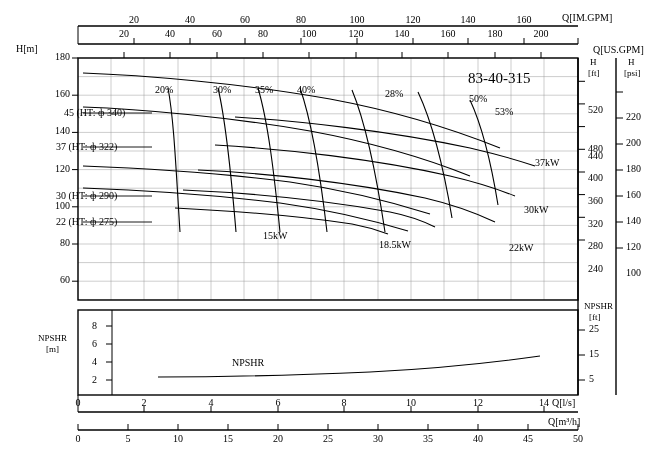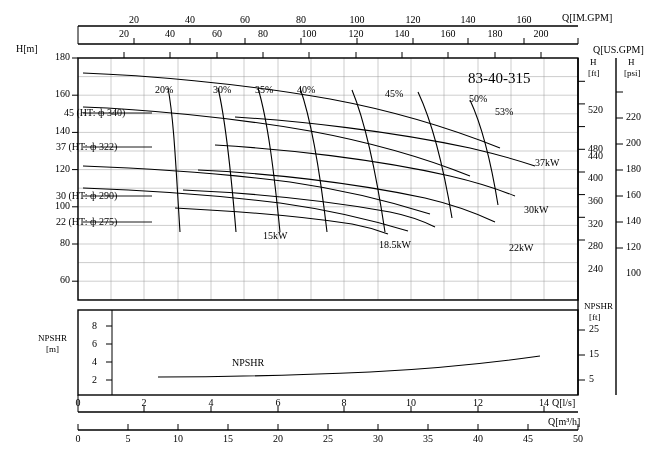--- a/index.html
+++ b/index.html
@@ -285,21 +285,21 @@
 
   <div class="lbl sm" style="left:56px;top:108px;margin-left:8px;">45 (HT: ф 340)</div>
   <div class="lbl sm" style="left:56px;top:142px;">37 (HT: ф 322)</div>
   <div class="lbl sm" style="left:56px;top:191px;">30 (HT: ф 290)</div>
   <div class="lbl sm" style="left:56px;top:217px;">22 (HT: ф 275)</div>
 
   <div class="lbl sm" style="left:155px;top:85px;">20%</div>
   <div class="lbl sm" style="left:213px;top:85px;">30%</div>
   <div class="lbl sm" style="left:255px;top:85px;">35%</div>
   <div class="lbl sm" style="left:297px;top:85px;">40%</div>
-  <div class="lbl sm" style="left:385px;top:89px;">45%</div>
+  <div class="lbl sm" style="left:385px;top:89px;">28%</div>
   <div class="lbl sm" style="left:453px;top:94px;padding-left:16px;">50%</div>
   <div class="lbl sm" style="left:495px;top:107px;">53%</div>
 
   <div class="lbl sm" style="left:535px;top:158px;">37kW</div>
   <div class="lbl sm" style="left:524px;top:205px;">30kW</div>
   <div class="lbl sm" style="left:509px;top:243px;">22kW</div>
   <div class="lbl sm" style="left:263px;top:231px;">15kW</div>
   <div class="lbl sm" style="left:379px;top:240px;">18.5kW</div>
 
   <div class="lbl xs" style="left:38px;top:334px;">NPSHR</div>

